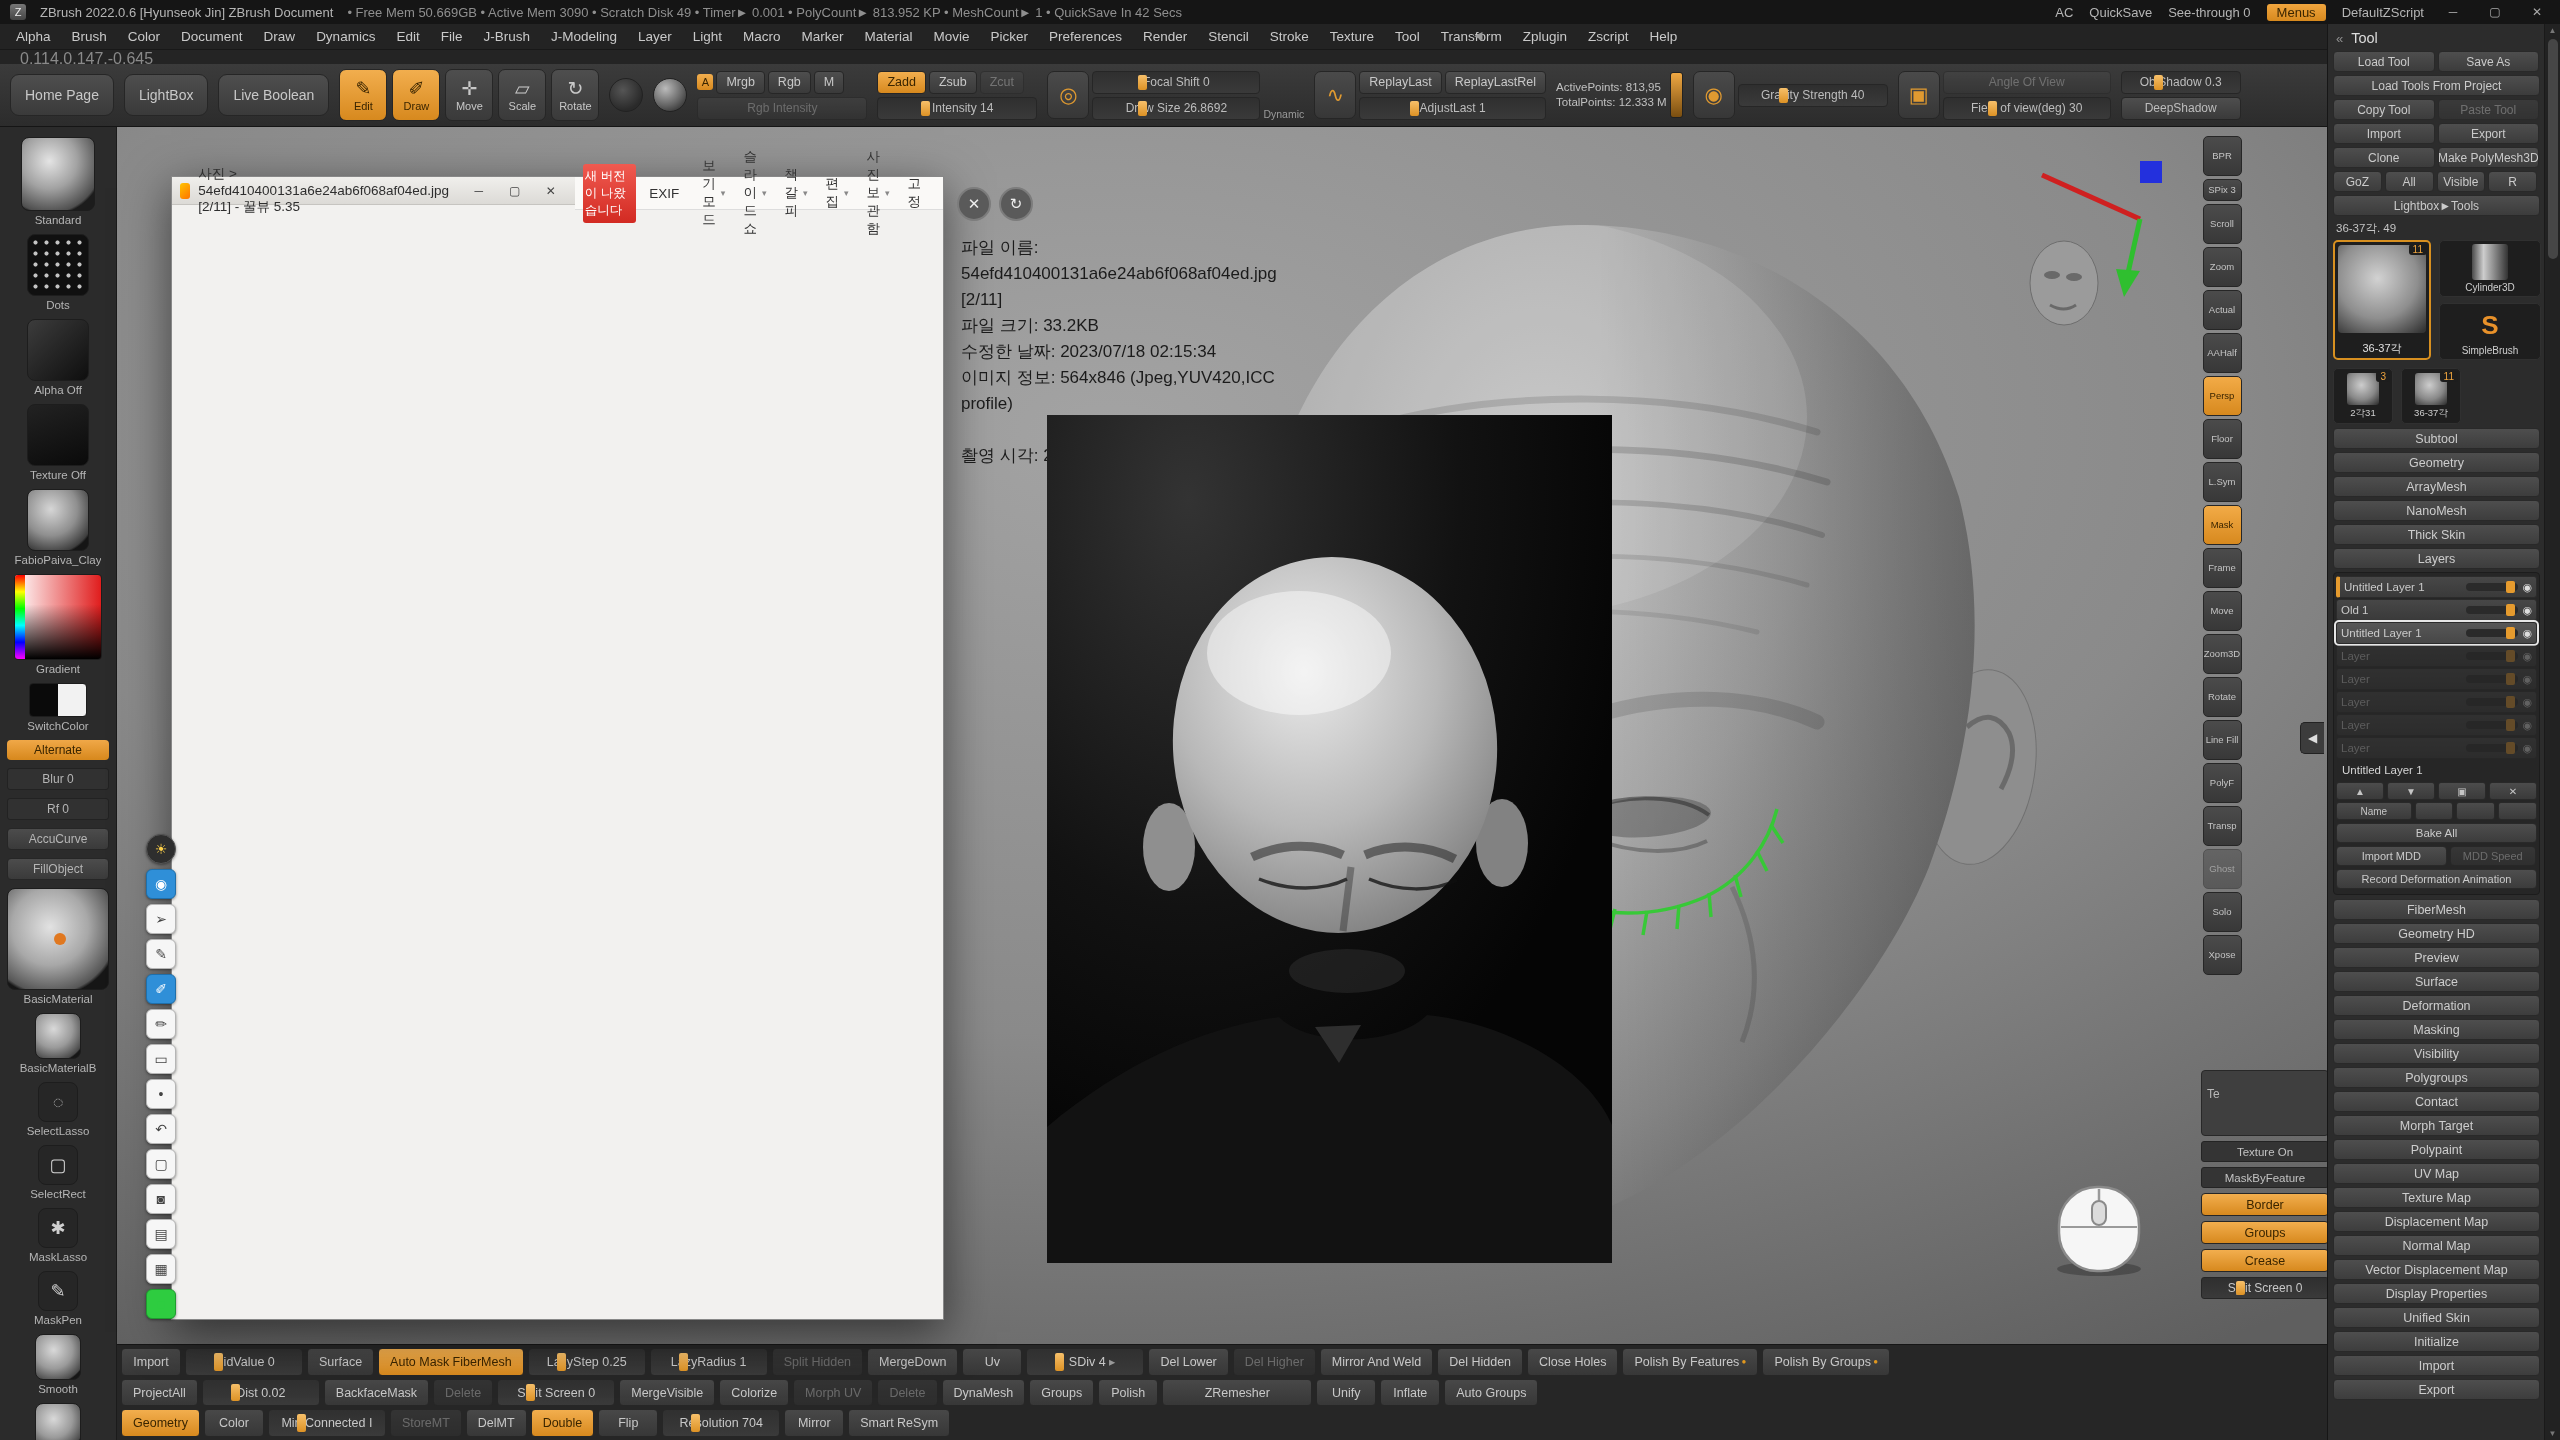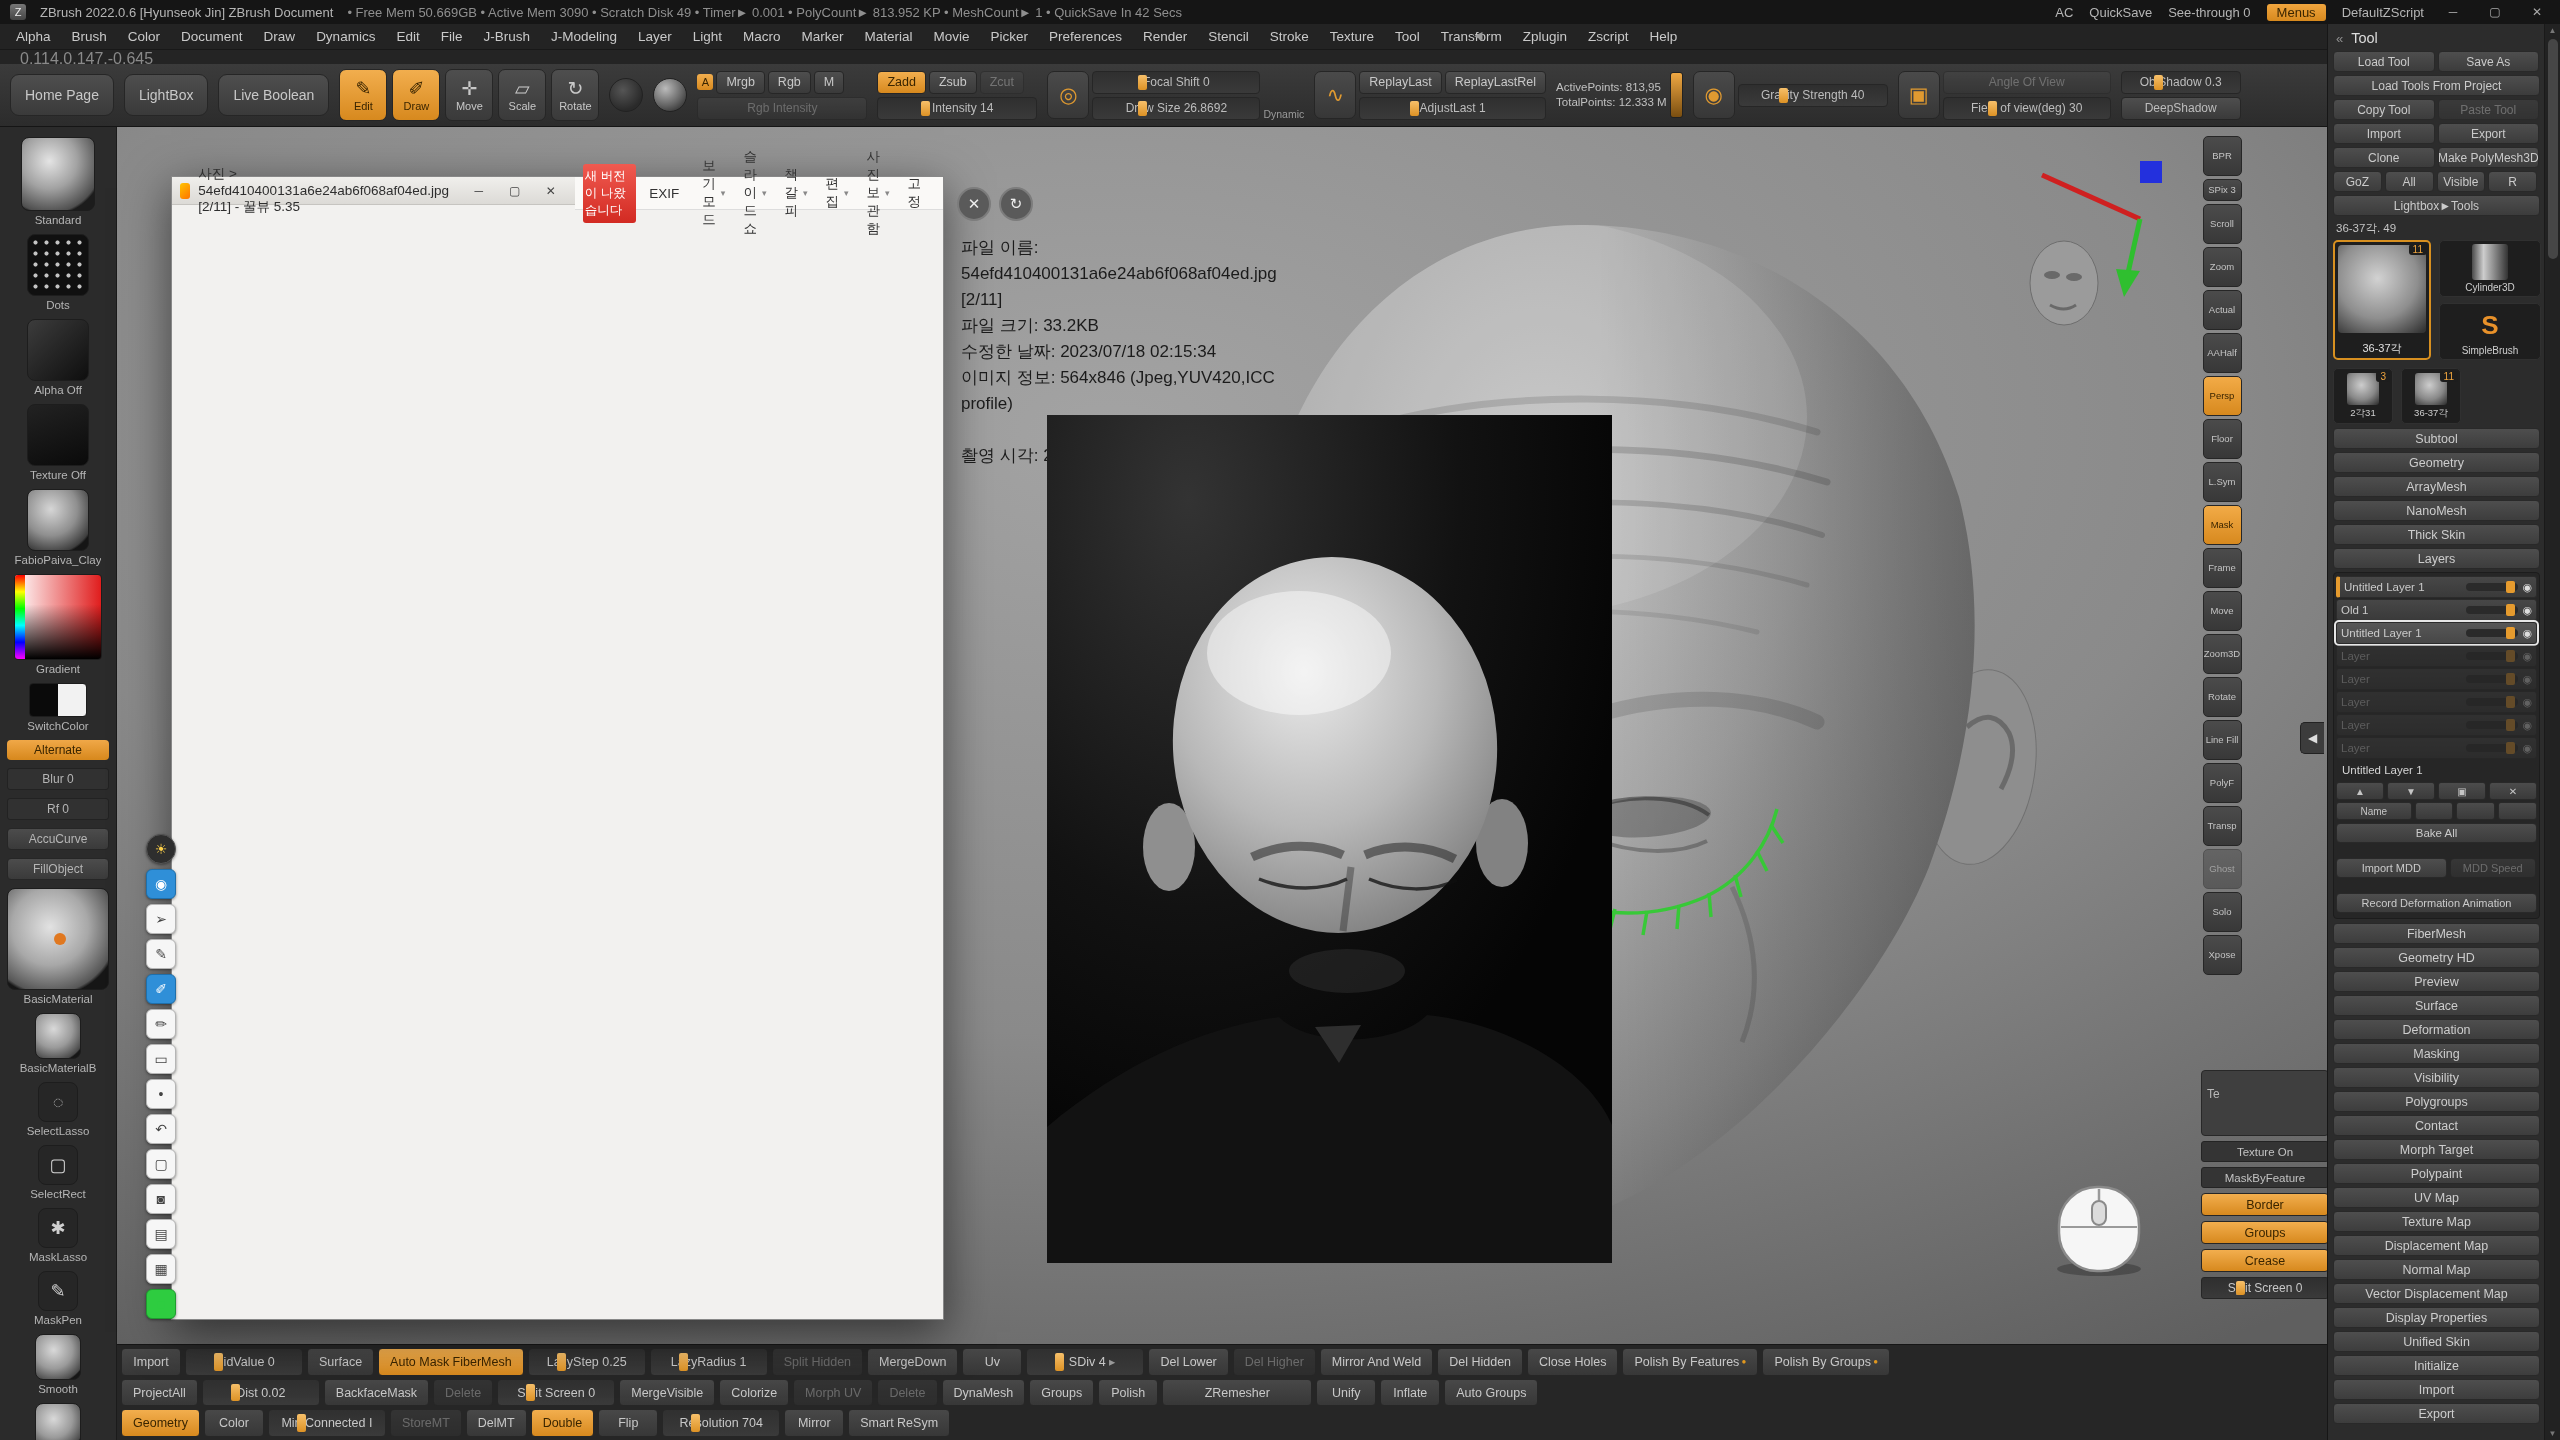--- a/index.html
+++ b/index.html
@@ -118,21 +118,21 @@
   .layer-slider{margin-left:auto;width:52px;height:8px;background:#2a2a2a;border-radius:4px;position:relative;flex:none}
   .layer-slider::after{content:"";position:absolute;right:3px;top:-2px;width:9px;height:12px;border-radius:2px;background:#e69b2e}
   .layer-eye{font-size:11px;color:#ddd;flex:none}
   .layer-row.active{border-left:4px solid #e69b2e}
   .layer-row.selected{outline:2px solid #e6e6e6;background:linear-gradient(#575757,#474747)}
   .layer-row.empty{opacity:.32}
   .layer-current{height:20px;display:flex;align-items:center;padding:0 6px;font-size:11.5px;color:#d5d5d5}
   .ltool-row{display:flex;gap:3px;margin:2px 0}
   .ltool{flex:1;height:18px;background:linear-gradient(#4c4c4c,#3a3a3a);border:1px solid #292929;border-radius:3px;color:#c5c5c5;font-size:10px;display:flex;align-items:center;justify-content:center}
   .tp-wide{height:20px;margin:3px 0;font-size:11.5px}
-  .mddrow{display:flex;gap:3px;margin:15px 0}
+  .mddrow{display:flex;gap:3px;margin:3px 0}
   .mddrow .tpa{height:20px;font-size:11px}
 
   
   #bottom-tray{position:absolute;left:117px;top:1344px;width:2210px;height:96px;background:#262626;border-top:1px solid #161616;padding:3px 134px 3px 4px;display:flex;flex-direction:column;gap:3px;z-index:5}
   .btrow{display:flex;gap:4px;flex:1}
   .bt{height:100%;min-width:60px;padding:0 11px;background:linear-gradient(#484848,#373737);border:1px solid #262626;border-radius:4px;font-size:12.5px;color:#c8c8c8;display:flex;align-items:center;justify-content:center;white-space:nowrap}
   .bt.slider{min-width:118px;background:linear-gradient(#303030,#3a3a3a);position:relative}
   .bt.slider::after{content:"";position:absolute;left:24%;top:4px;bottom:4px;width:9px;border-radius:2px;background:linear-gradient(#f7c06a,#dd9225)}
   .bt.arrows::before{content:"◂";margin-right:7px;color:#999}
   .bt.arrows span::after{content:" ▸";color:#999}

